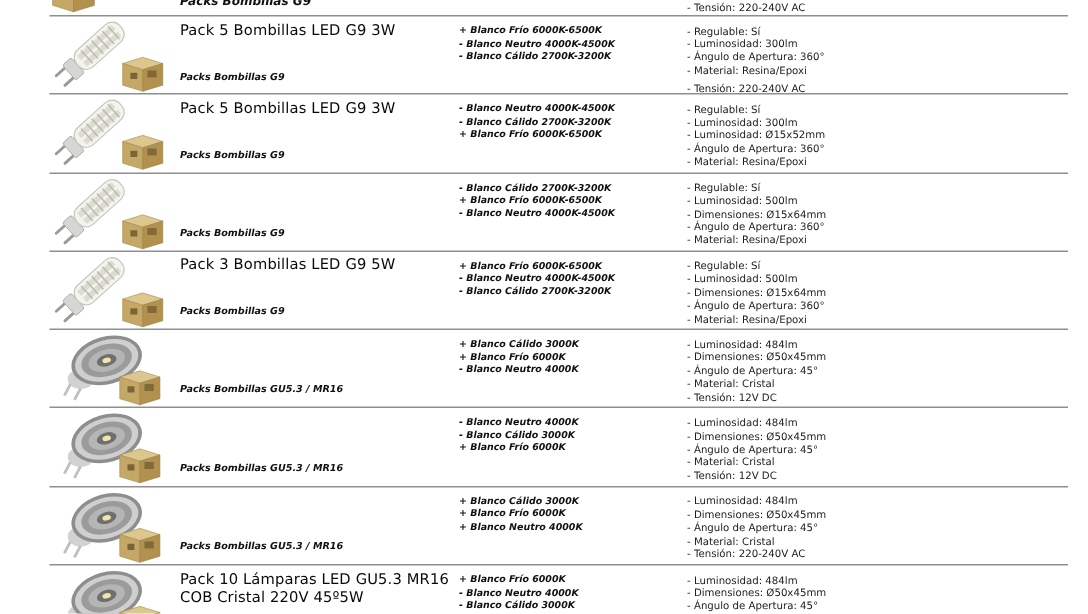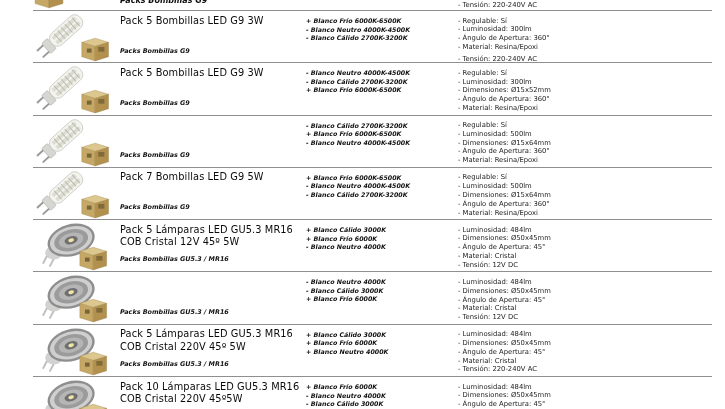--- a/index.html
+++ b/index.html
@@ -138,21 +138,21 @@
       <div class="subtitle">Packs Bombillas G9</div>
     </div>
     <div class="colors-cell">
       <div class="color-line">- Blanco Neutro 4000K-4500K</div>
       <div class="color-line">- Blanco Cálido 2700K-3200K</div>
       <div class="color-line">+ Blanco Frío 6000K-6500K</div>
     </div>
     <div class="specs-cell">
       <div class="spec-line">- Regulable: Sí</div>
       <div class="spec-line">- Luminosidad: 300lm</div>
-      <div class="spec-line">- Dimensiones: Ø15x52mm</div>
+      <div class="spec-line">- Luminosidad: Ø15x52mm</div>
       <div class="spec-line">- Ángulo de Apertura: 360°</div>
       <div class="spec-line">- Material: Resina/Epoxi</div>
     </div>
   </div>
 
   <div class="row">
     <div class="img-cell">
       <svg class="product-art">
           <use href="#sym-g9"></use>
         </svg>
@@ -174,21 +174,21 @@
     </div>
   </div>
 
   <div class="row">
     <div class="img-cell">
       <svg class="product-art">
           <use href="#sym-g9"></use>
         </svg>
     </div>
     <div class="title-cell">
-      <div class="title">Pack 7 Bombillas LED G9 5W</div>
+      <div class="title">Pack 3 Bombillas LED G9 5W</div>
       <div class="subtitle">Packs Bombillas G9</div>
     </div>
     <div class="colors-cell">
       <div class="color-line">+ Blanco Frío 6000K-6500K</div>
       <div class="color-line">- Blanco Neutro 4000K-4500K</div>
       <div class="color-line">- Blanco Cálido 2700K-3200K</div>
     </div>
     <div class="specs-cell">
       <div class="spec-line">- Regulable: Sí</div>
       <div class="spec-line">- Luminosidad: 500lm</div>
@@ -198,21 +198,20 @@
     </div>
   </div>
 
   <div class="row">
     <div class="img-cell">
       <svg class="product-art">
           <use href="#sym-mr16"></use>
         </svg>
     </div>
     <div class="title-cell">
-      <div class="title">Pack 5 Lámparas LED GU5.3 MR16 COB Cristal 12V 45º 5W</div>
       <div class="subtitle">Packs Bombillas GU5.3 / MR16</div>
     </div>
     <div class="colors-cell">
       <div class="color-line">+ Blanco Cálido 3000K</div>
       <div class="color-line">+ Blanco Frío 6000K</div>
       <div class="color-line">- Blanco Neutro 4000K</div>
     </div>
     <div class="specs-cell">
       <div class="spec-line">- Luminosidad: 484lm</div>
       <div class="spec-line">- Dimensiones: Ø50x45mm</div>
@@ -245,21 +244,20 @@
     </div>
   </div>
 
   <div class="row">
     <div class="img-cell">
       <svg class="product-art">
           <use href="#sym-mr16"></use>
         </svg>
     </div>
     <div class="title-cell">
-      <div class="title">Pack 5 Lámparas LED GU5.3 MR16 COB Cristal 220V 45º 5W</div>
       <div class="subtitle">Packs Bombillas GU5.3 / MR16</div>
     </div>
     <div class="colors-cell">
       <div class="color-line">+ Blanco Cálido 3000K</div>
       <div class="color-line">+ Blanco Frío 6000K</div>
       <div class="color-line">+ Blanco Neutro 4000K</div>
     </div>
     <div class="specs-cell">
       <div class="spec-line">- Luminosidad: 484lm</div>
       <div class="spec-line">- Dimensiones: Ø50x45mm</div>

